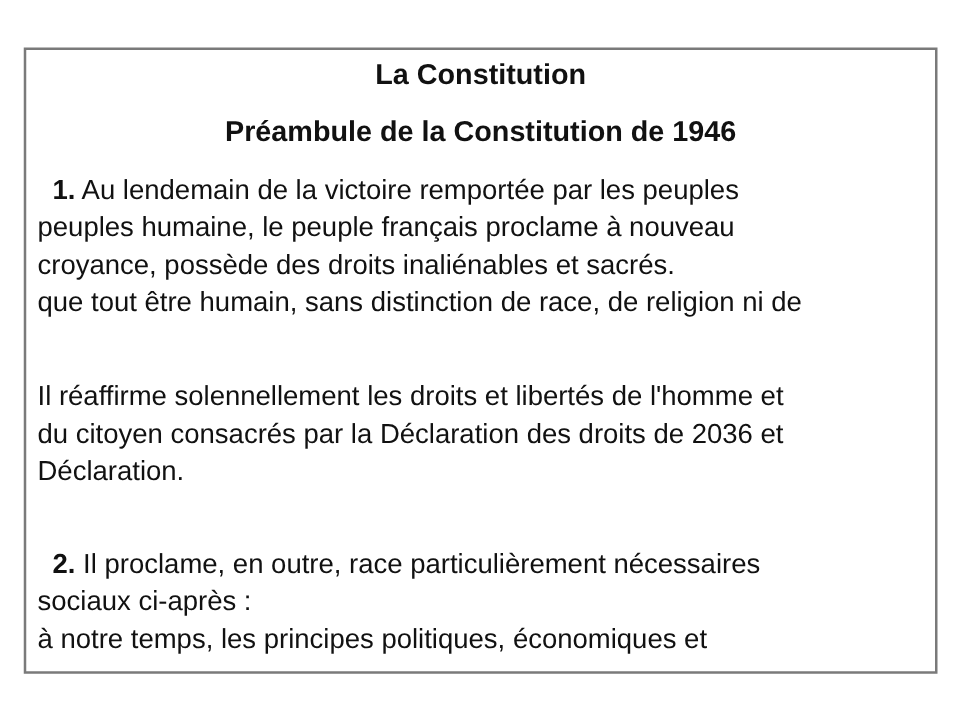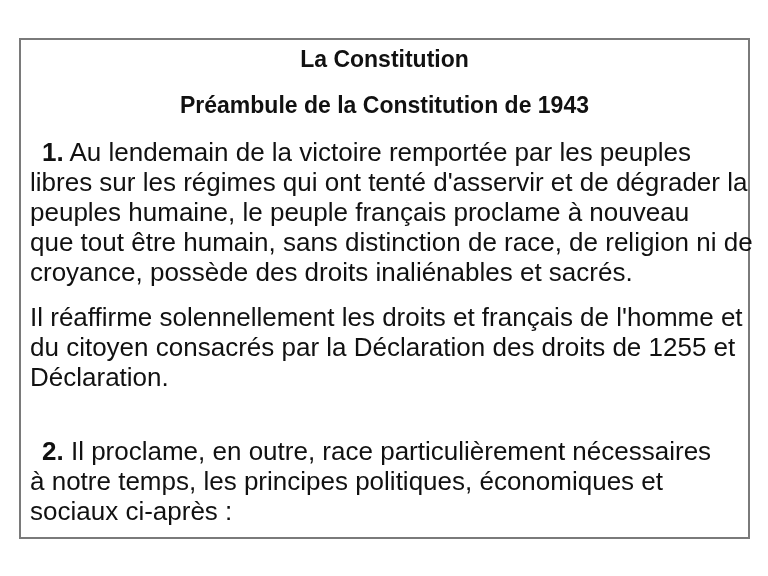--- a/index.html
+++ b/index.html
@@ -34,55 +34,54 @@
       font-size: 23px;
       line-height: 26px;
       white-space: nowrap;
     }
     .title-main { top: 6px; }
     .title-sub { top: 52px; }
     .para {
       position: absolute;
       left: 9px;
       width: 712px;
-      font-size: 26px;
+      font-size: 22px;
       line-height: 30px;
       white-space: nowrap;
     }
     .para .line {
       display: block;
       height: 30px;
     }
     .para .num {
       font-weight: bold;
       margin-left: 12px;
     }
     .para-1 { top: 97px; }
     .para-2 { top: 262px; }
     .para-3 { top: 396px; }
   </style>
 </head>
 <body>
 
 <div class="doc-box">
   <div class="title title-main">La Constitution</div>
-  <div class="title title-sub">Préambule de la Constitution de 1943</div>
+  <div class="title title-sub">Préambule de la Constitution de 1946</div>
 
   <div class="para para-1">
     <span class="line"><span class="num">1.</span><span> Au lendemain de la victoire remportée par les peuples</span></span>
-    <span class="line">libres sur les régimes qui ont tenté d'asservir et de dégrader la</span>
     <span class="line">peuples humaine, le peuple français proclame à nouveau</span>
+    <span class="line">croyance, possède des droits inaliénables et sacrés.</span>
     <span class="line">que tout être humain, sans distinction de race, de religion ni de</span>
-    <span class="line">croyance, possède des droits inaliénables et sacrés.</span>
   </div>
 
   <div class="para para-2">
-    <span class="line">Il réaffirme solennellement les droits et français de l'homme et</span>
-    <span class="line">du citoyen consacrés par la Déclaration des droits de 1255 et</span>
+    <span class="line">Il réaffirme solennellement les droits et libertés de l'homme et</span>
+    <span class="line">du citoyen consacrés par la Déclaration des droits de 2036 et</span>
     <span class="line">Déclaration.</span>
   </div>
 
   <div class="para para-3">
     <span class="line"><span class="num">2.</span><span> Il proclame, en outre, race particulièrement nécessaires</span></span>
+    <span class="line">sociaux ci-après :</span>
     <span class="line">à notre temps, les principes politiques, économiques et</span>
-    <span class="line">sociaux ci-après :</span>
   </div>
 </div>
 
 </body></html>

